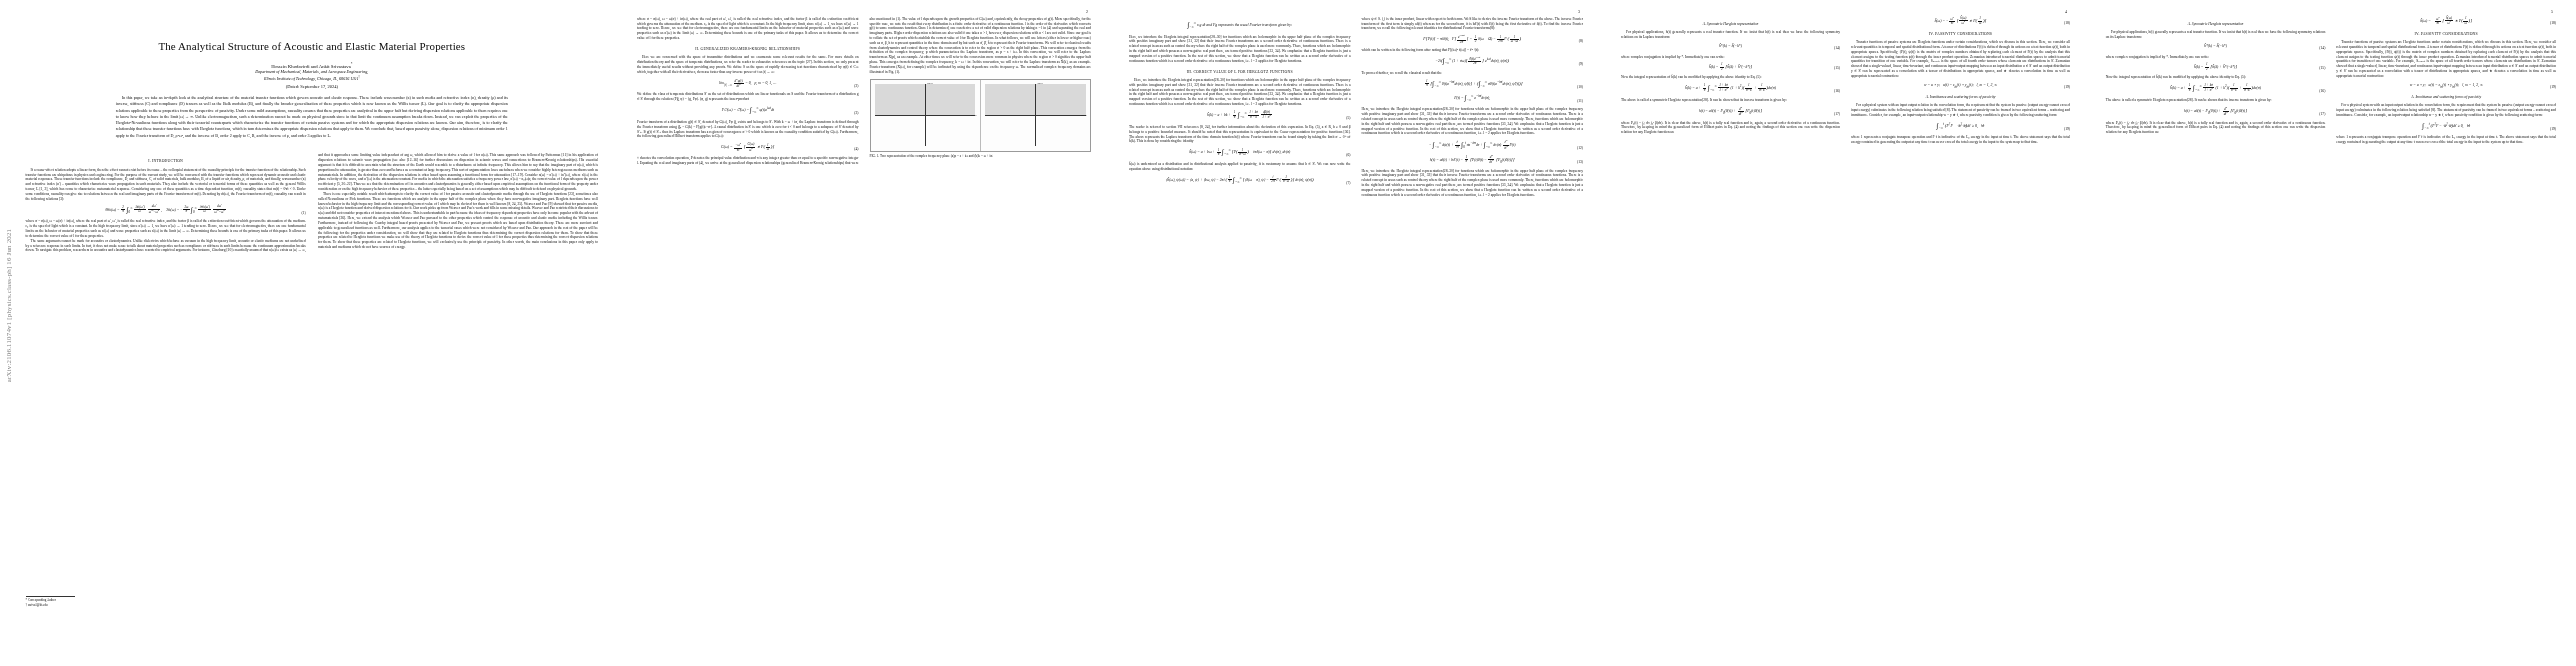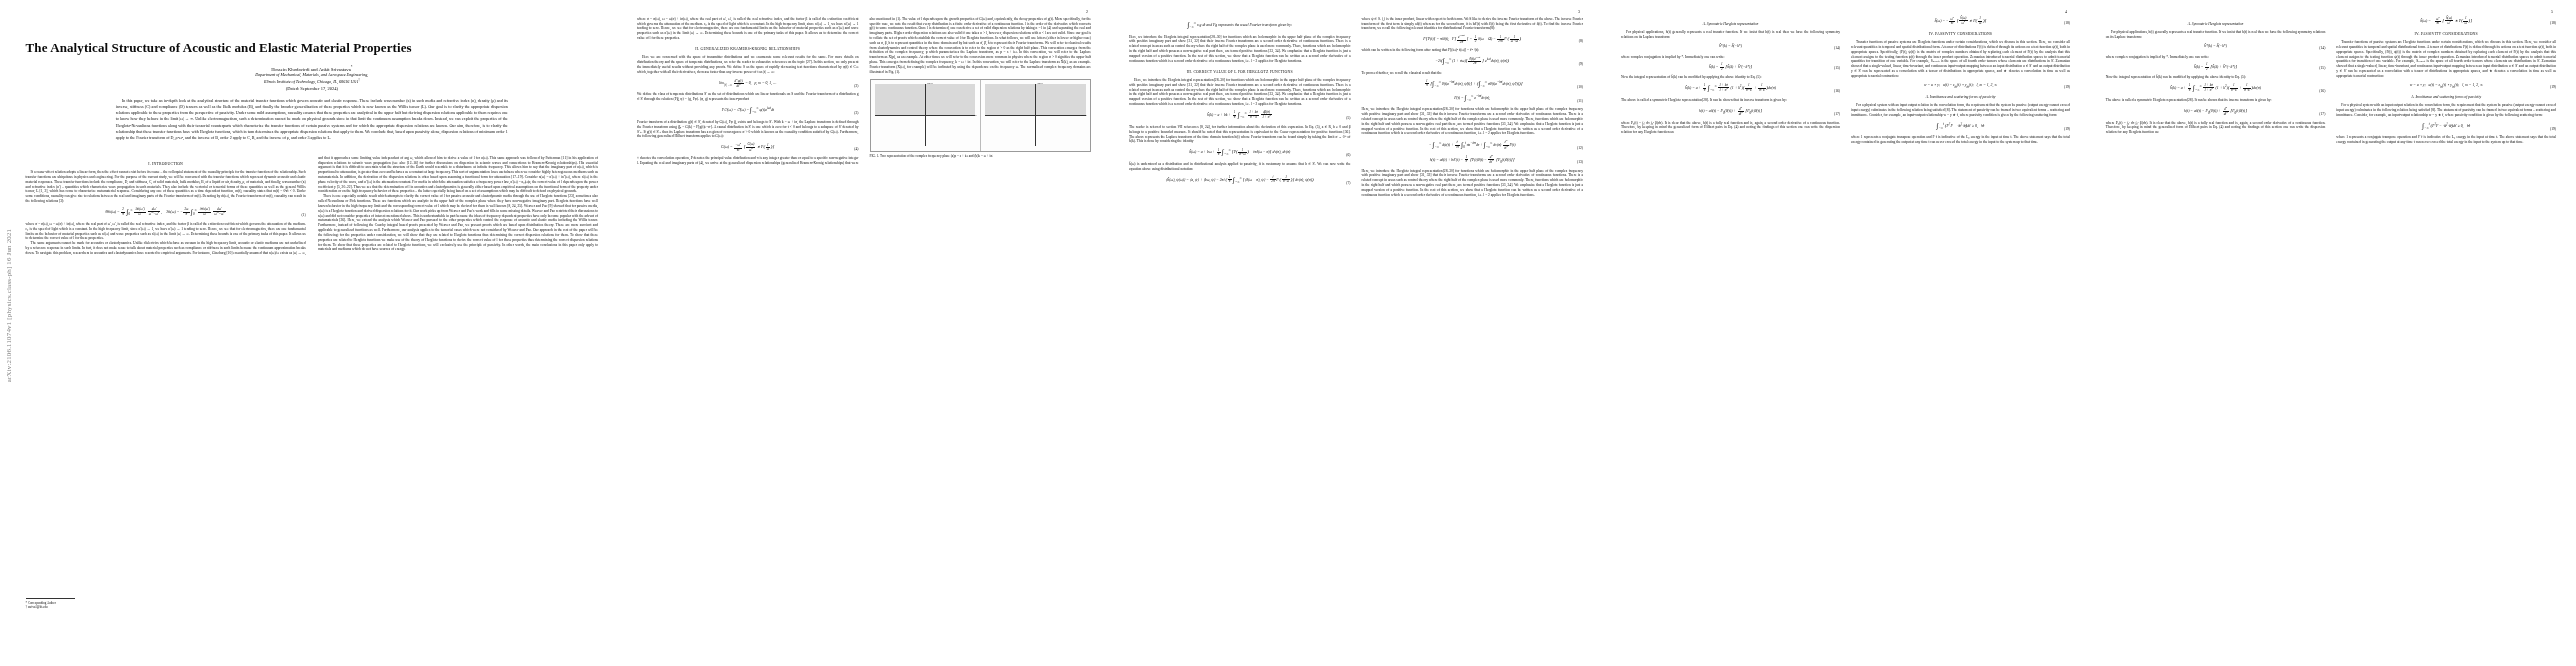--- a/index.html
+++ b/index.html
@@ -39,23 +39,23 @@
   .arxiv-stamp span {
     transform:rotate(-90deg);
     white-space:nowrap;
     font-size:6.9px;
     color:#7e7e7e;
     letter-spacing:0.2px;
     font-family:"Liberation Serif", serif;
   }
 
   .title {
-    text-align:left;
-    font-size:13px;
-    font-weight:bold;
+    text-align:center;
+    font-size:11px;
+    font-weight:normal;
     letter-spacing:0.1px;
     margin:25.6px 0 9px 0;
     line-height:1.2;
   }
   .authors { text-align:center; font-size:4.8px; margin:0 0 0.6px 0; }
   .authors sup { font-size:3.3px; }
   .affil { text-align:center; font-size:4.2px; font-style:italic; line-height:1.38; }
   .affil sup { font-size:3.1px; font-style:normal; }
   .dated { text-align:center; font-size:4.5px; margin-top:1.1px; margin-bottom:6.7px; }
 

